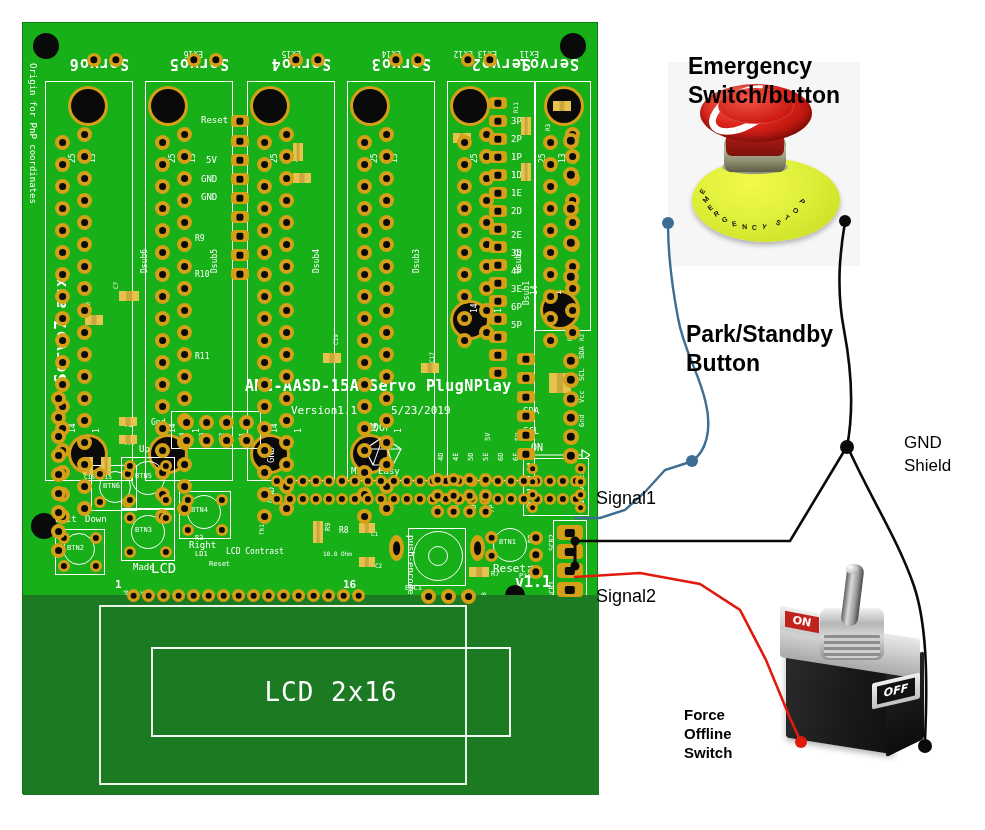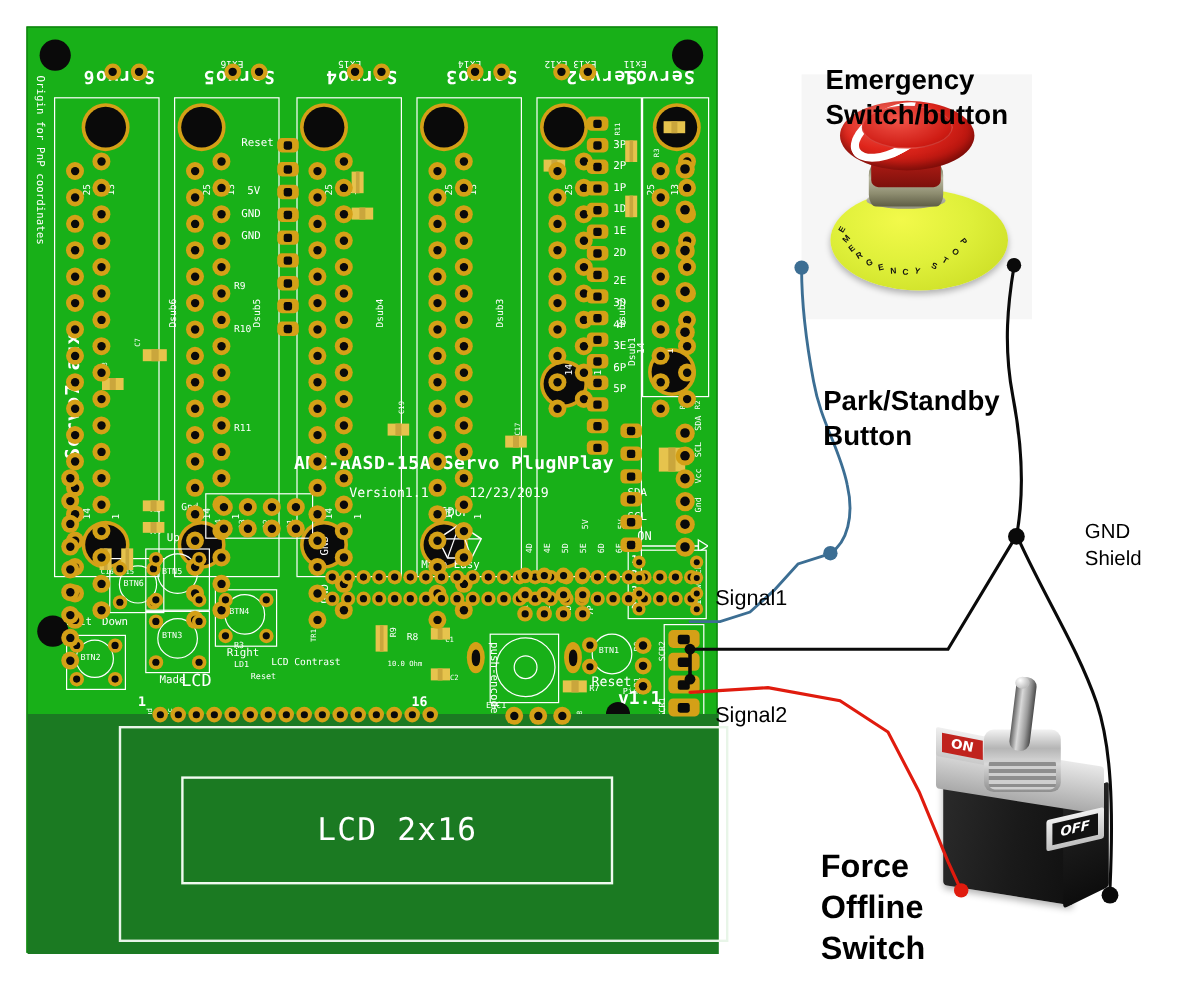--- a/index.html
+++ b/index.html
@@ -6,21 +6,21 @@
   body{width:985px;height:830px;position:relative;overflow:hidden;
        font-family:"Liberation Sans", sans-serif;}
   #root{position:absolute;left:0;top:0;width:985px;height:830px;background:#fff;}
 
   
   .pcb{position:absolute;left:22px;top:22px;width:576px;height:772px;
        background:#18b018;border:1px solid #0c7a0c;box-sizing:border-box;}
   .pcb-silk{position:absolute;left:0;top:0;right:0;bottom:0;}
   .lcd-zone{position:absolute;left:0px;top:572px;width:576px;height:200px;
             background:#1b7a22;}
-  .lcd-outer{position:absolute;left:76px;top:10px;width:508px;height:180px;
+  .lcd-outer{position:absolute;left:76px;top:10px;width:368px;height:180px;
              border:2px solid #e8f5e8;box-sizing:border-box;}
   .lcd-inner{position:absolute;left:50px;top:40px;width:360px;height:90px;
              border:2px solid #f0faf0;box-sizing:border-box;
              display:flex;align-items:center;justify-content:center;}
   .lcd-text{color:#ffffff;font-size:26px;letter-spacing:1px;
             font-family:"DejaVu Sans Mono", monospace;}
 
   
   .slk{position:absolute;color:#ffffff;font-size:9px;line-height:1;
        font-family:"DejaVu Sans Mono", monospace;white-space:nowrap;}
@@ -200,21 +200,21 @@
 
       <div class="slk rot90" style="left:30px;top:360px;font-size:16px;font-weight:bold;letter-spacing:1px;">Servo7-aux</div>
 
       <div class="slk" style="left:178px;top:93px;font-size:9px;">Reset</div>
       <div class="slk" style="left:183px;top:133px;font-size:9px;">5V</div>
       <div class="slk" style="left:178px;top:152px;font-size:9px;">GND</div>
       <div class="slk" style="left:178px;top:170px;font-size:9px;">GND</div>
 
       <div class="slk" style="left:222px;top:356px;font-size:15px;font-weight:bold;letter-spacing:.5px;color:#fff;">AMC-AASD-15A Servo PlugNPlay</div>
       <div class="slk" style="left:268px;top:382px;font-size:11px;">Version1.1</div>
-      <div class="slk" style="left:368px;top:382px;font-size:11px;">12/23/2019</div>
+      <div class="slk" style="left:368px;top:382px;font-size:11px;">5/23/2019</div>
       <div class="slk" style="left:344px;top:400px;font-size:10px;">6DOF</div>
       <svg style="position:absolute;left:340px;top:412px;width:40px;height:32px;">
         <polygon points="20,2 38,14 30,30 10,30 2,14" fill="none" stroke="#fff" stroke-width="1.2"></polygon>
         <line x1="2" y1="14" x2="38" y2="14" stroke="#fff" stroke-width="1"></line>
         <line x1="20" y1="2" x2="10" y2="30" stroke="#fff" stroke-width="1"></line>
         <line x1="20" y1="2" x2="30" y2="30" stroke="#fff" stroke-width="1"></line>
       </svg>
       <div class="slk" style="left:328px;top:444px;font-size:9px;">Made Easy</div>
       <div class="slk" style="left:492px;top:552px;font-size:15px;font-weight:bold;">v1.1</div>
 
@@ -1609,21 +1609,21 @@
     <path d="M575,577 L640,573 L700,584 L740,610 L766,660 L790,718 L800,740" fill="none" stroke="#e01b0e" stroke-width="2.6" stroke-linecap="round"></path>
     <circle cx="801" cy="742" r="6" fill="#e01b0e"></circle>
   </svg>
 
   <div class="lbl bold" style="left:688px;top:52px;width:230px;font-size:23px;line-height:1.25;">Emergency
 Switch/button</div>
 
   <div class="lbl bold" style="left:686px;top:320px;width:220px;font-size:23px;line-height:1.25;">Park/Standby
 Button</div>
 
-  <div class="lbl bold" style="left:684px;top:706px;width:120px;font-size:27px;line-height:1.25;">Force
+  <div class="lbl bold" style="left:684px;top:706px;width:120px;font-size:15px;line-height:1.25;">Force
 Offline
 Switch</div>
 
   <div class="lbl" style="left:904px;top:432px;width:90px;font-size:17px;line-height:1.35;">GND
 Shield</div>
 
   <div class="lbl" style="left:596px;top:488px;font-size:18px;">Signal1</div>
 
   <div class="lbl" style="left:596px;top:586px;font-size:18px;">Signal2</div>
 </div>

